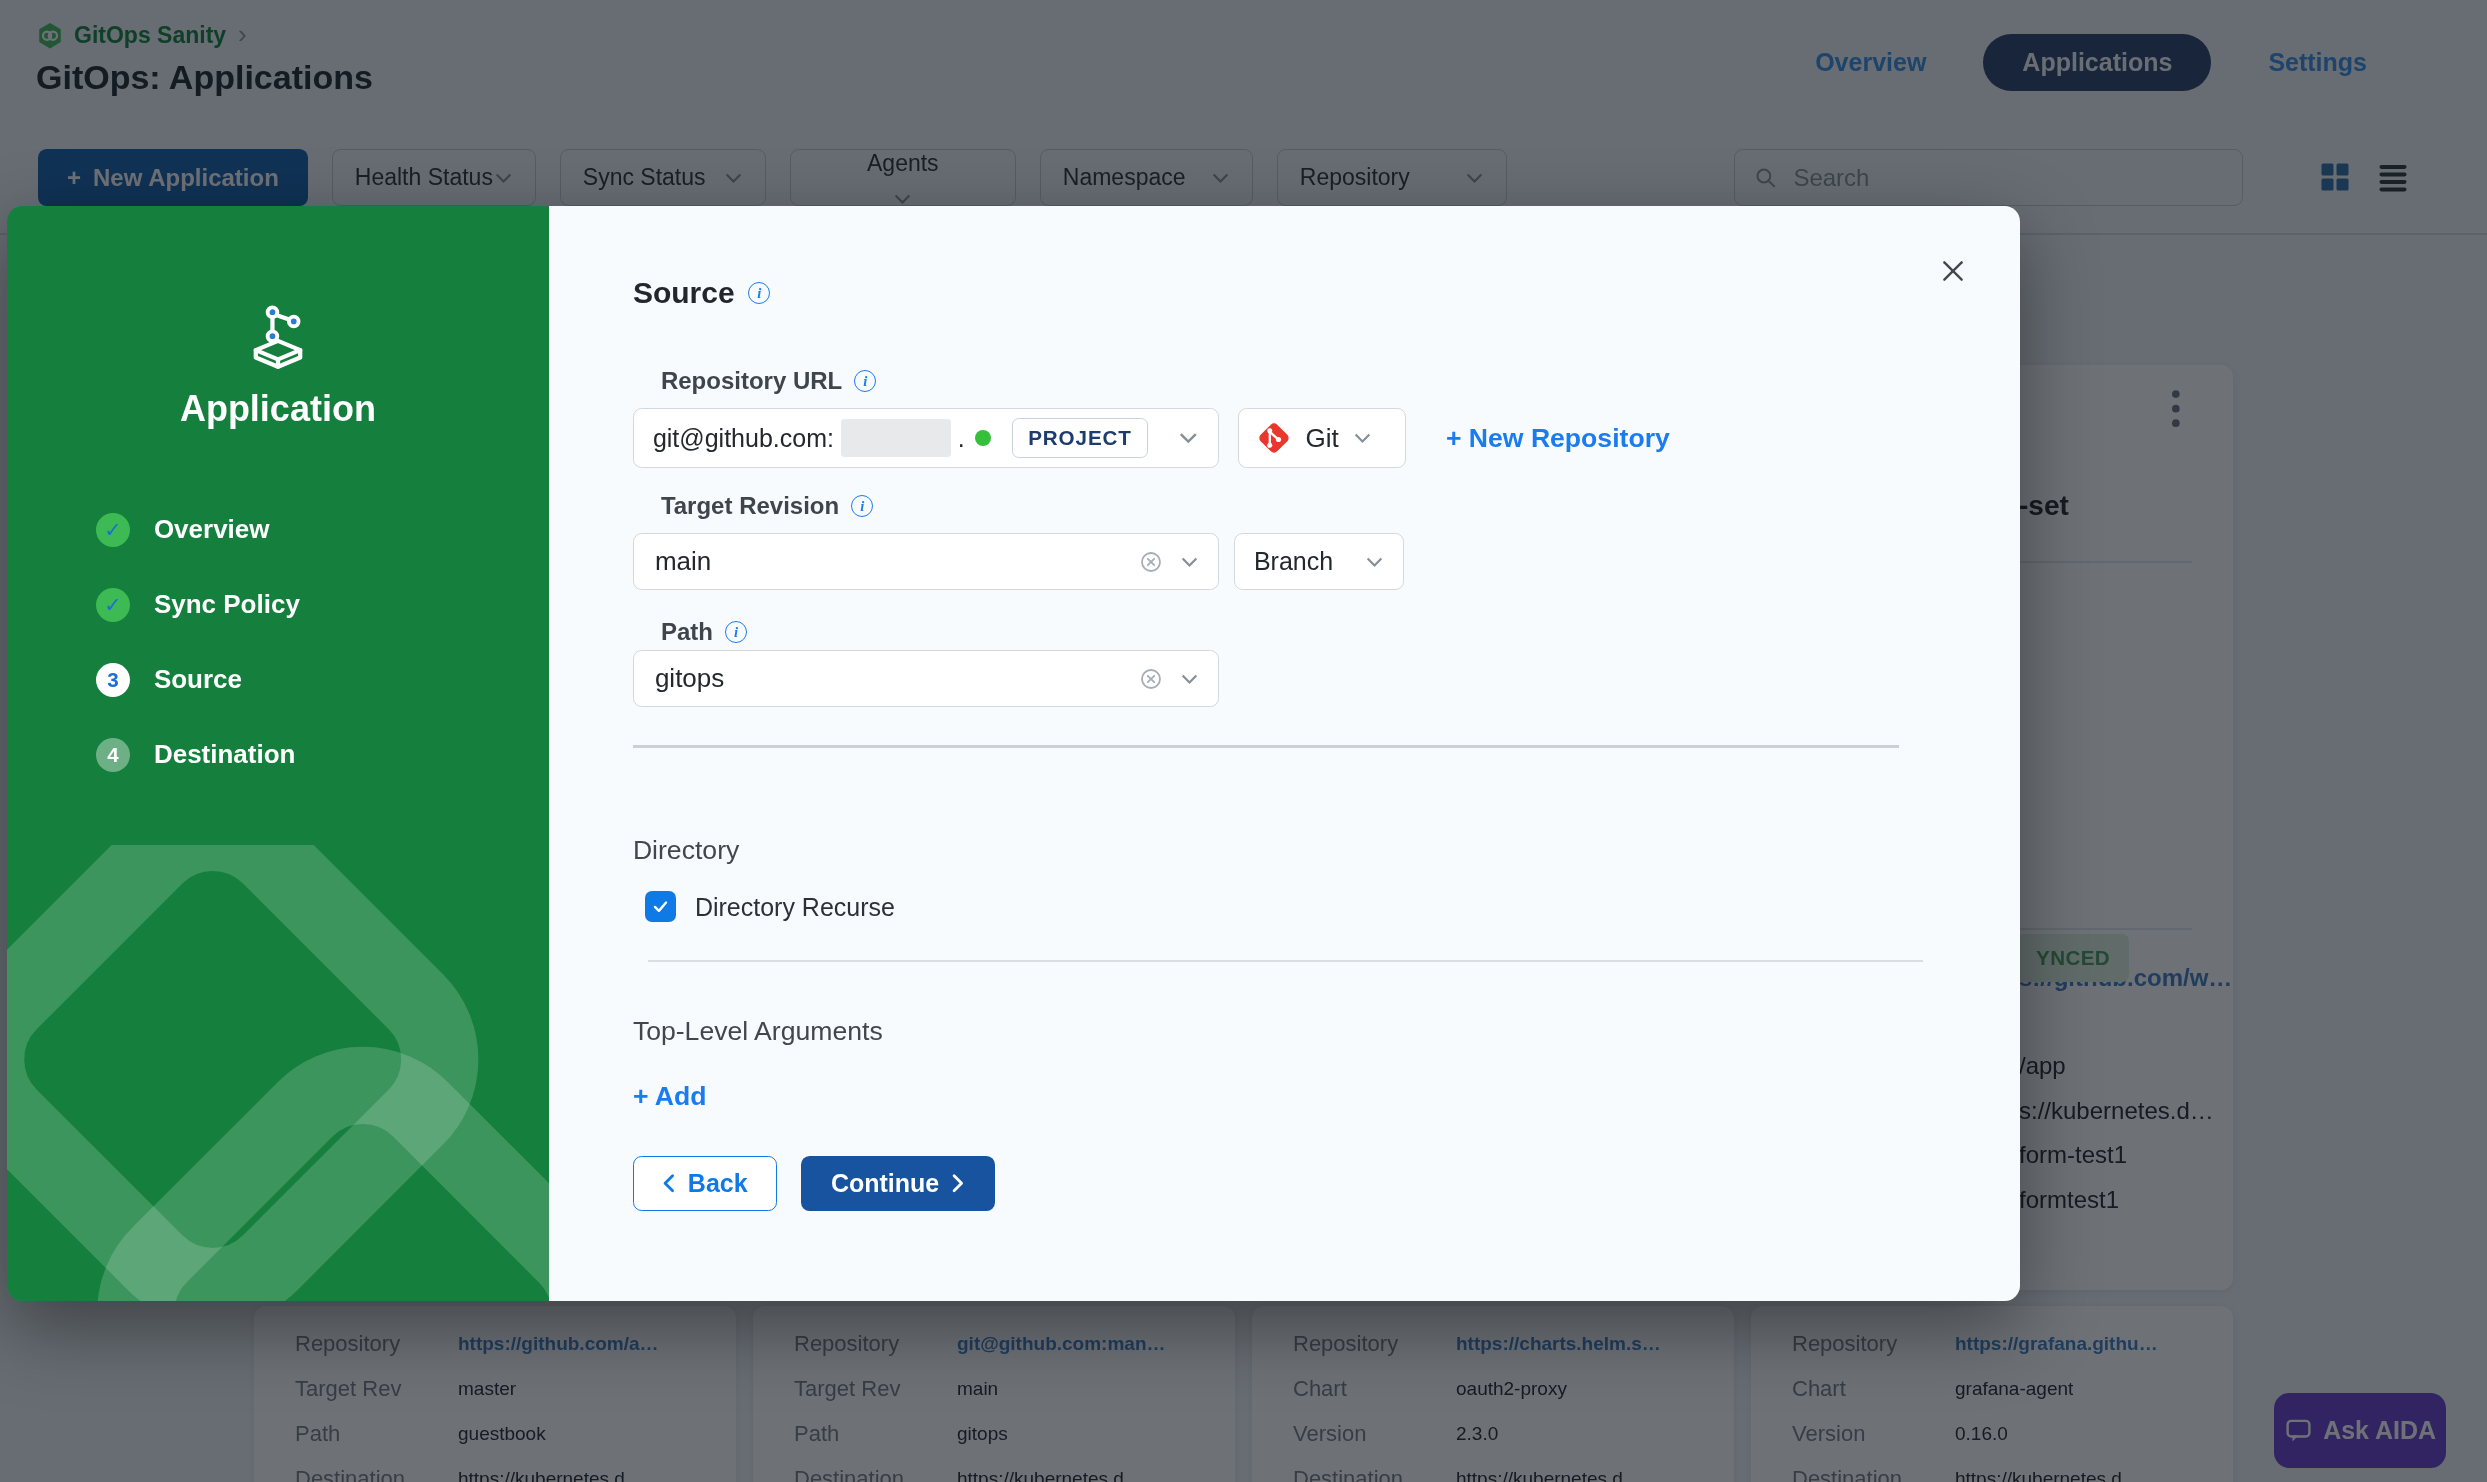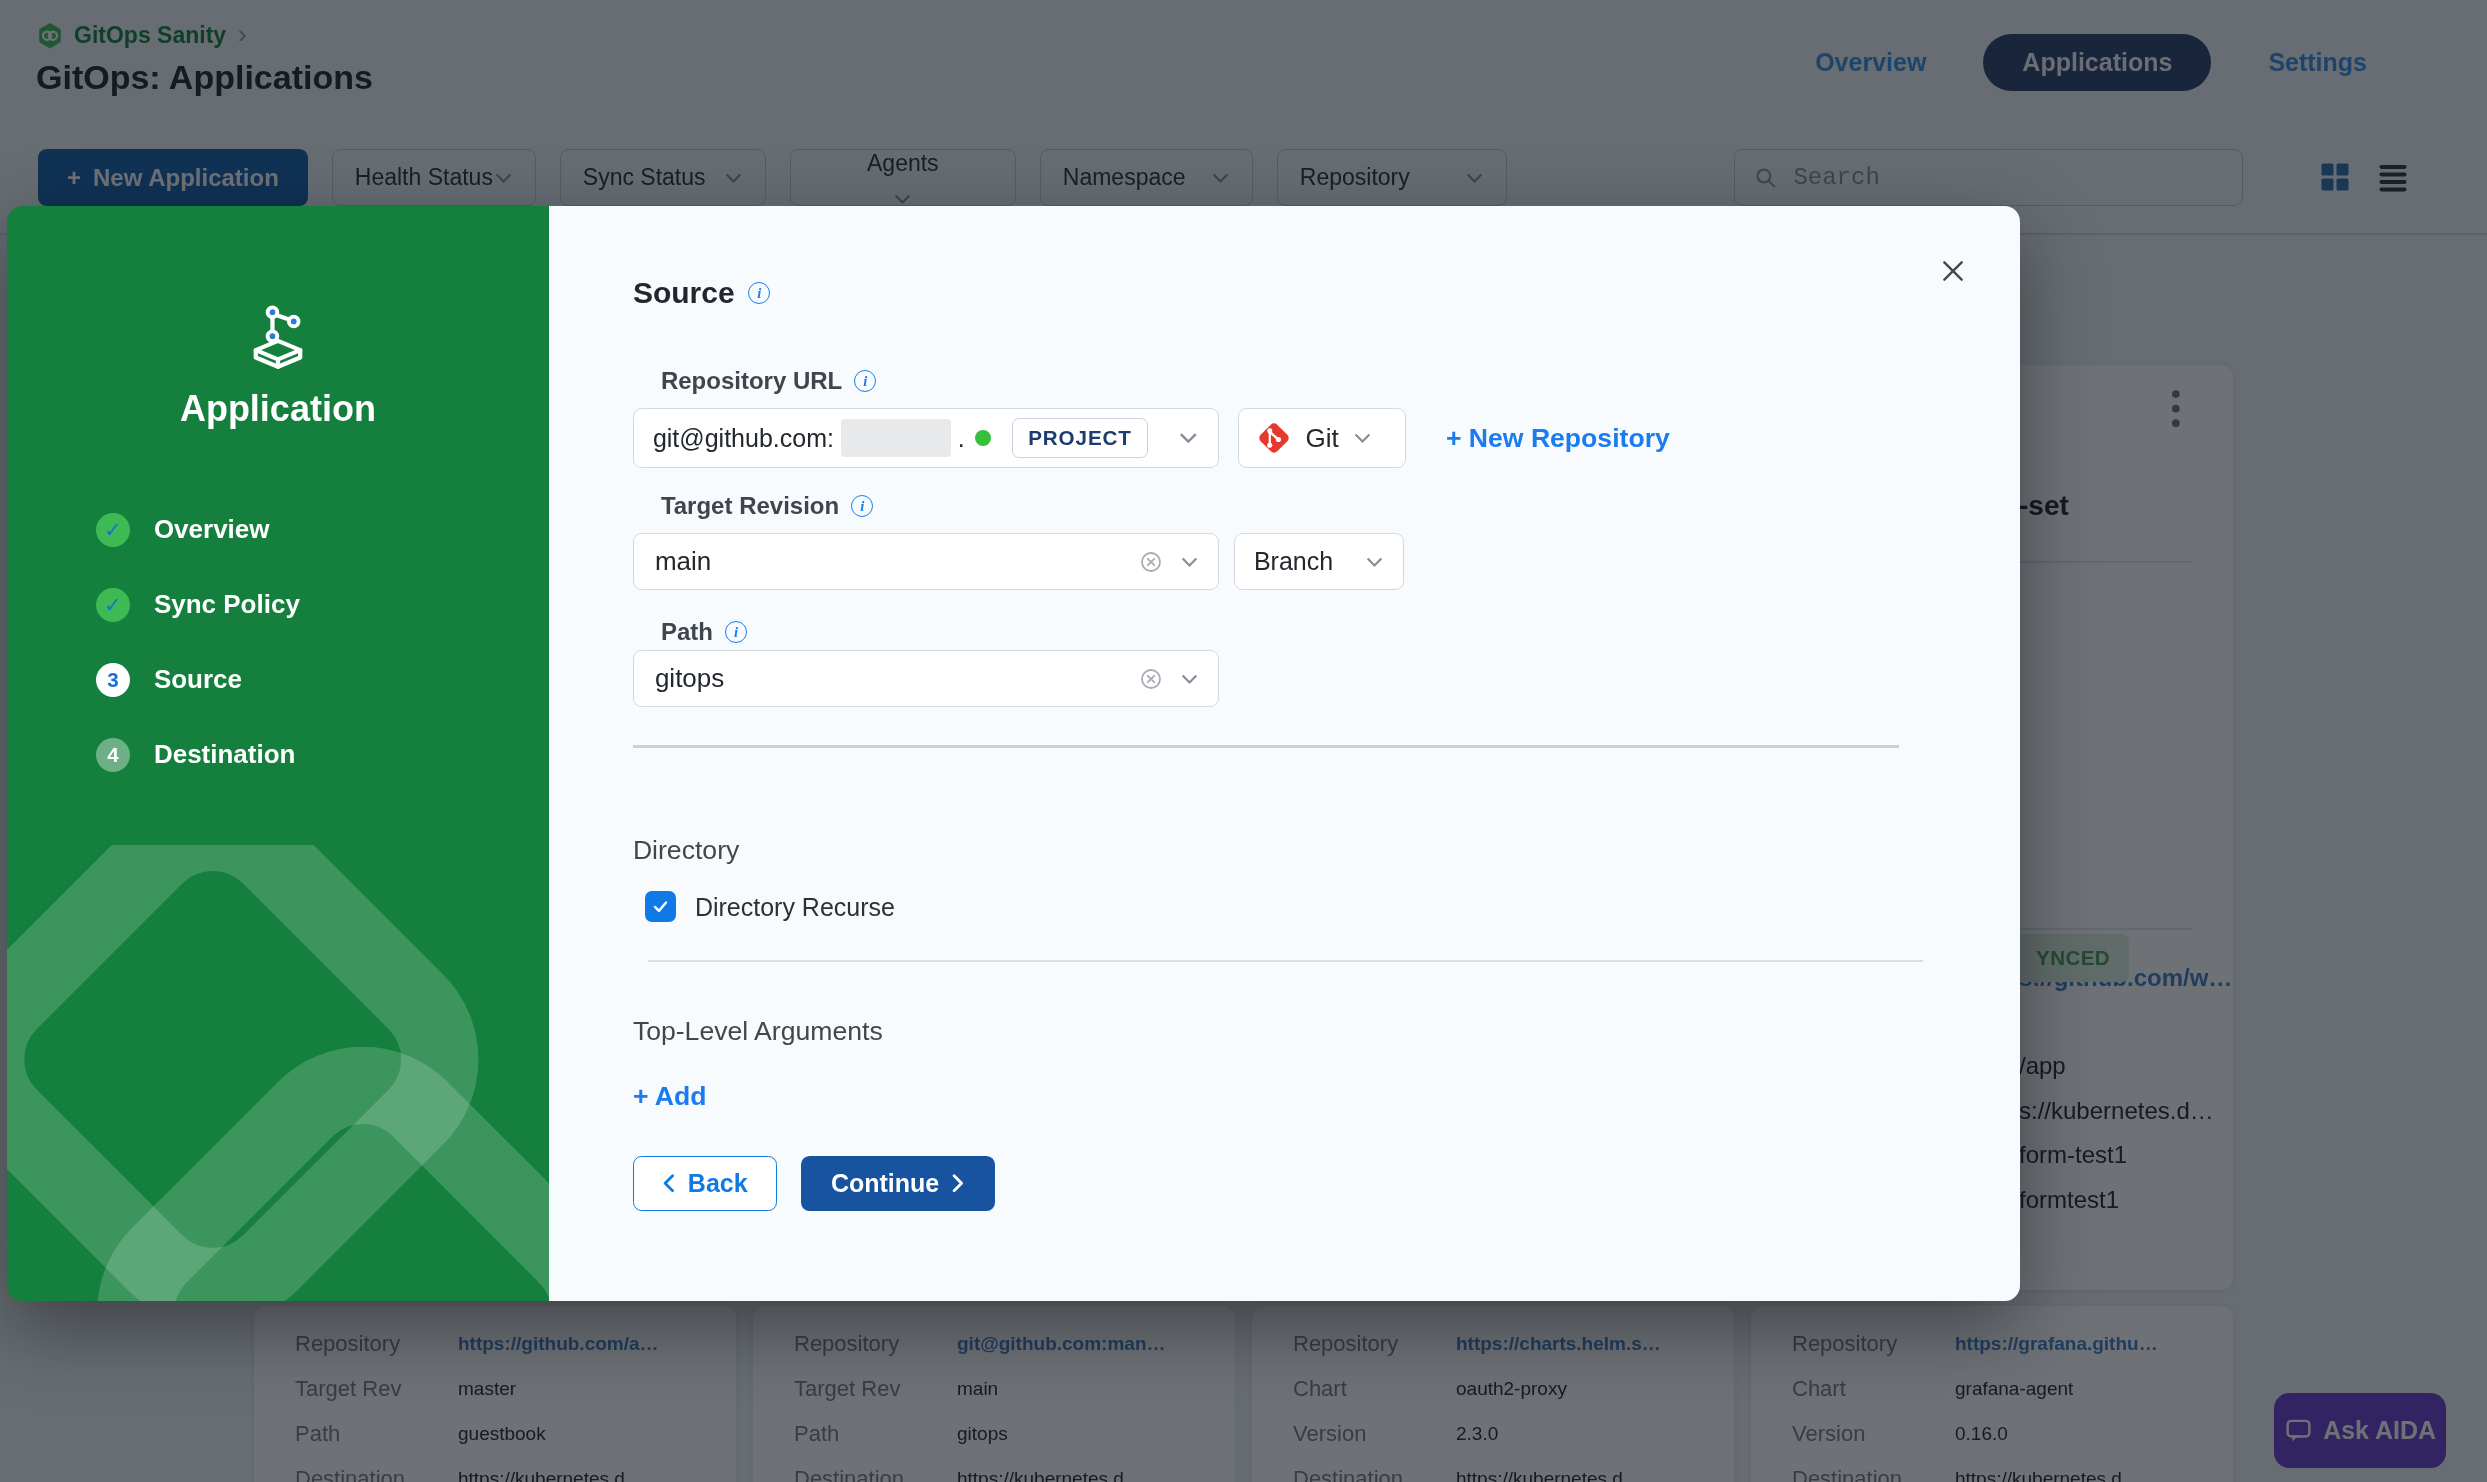--- a/index.html
+++ b/index.html
@@ -23,21 +23,21 @@
   .filter{height:57px;border:1.7px solid #c3c9d1;border-radius:8.6px;display:flex;align-items:center;
           justify-content:space-between;padding:0 22px;font-size:23px;color:#2c3136;margin-left:24px;box-sizing:border-box;}
   .filter:nth-of-type(2){width:204px;}
   .filter:nth-of-type(3){width:206px;}
   .filter:nth-of-type(4){width:226px;flex-direction:column;}
   .filter:nth-of-type(5){width:213px;}
   .filter:nth-of-type(6){width:230px;}
   .searchbox{position:absolute;right:206px;top:0;width:509px;height:57px;border:1.7px solid #c3c9d1;border-radius:8.6px;
              display:flex;align-items:center;padding:0 19px;gap:13.7px;box-sizing:border-box;}
   .searchbox input{border:none;outline:none;background:transparent;font-size:24px;color:#2c3136;width:100%;
-                   font-family:Liberation Mono, monospace;}
+                   font-family:Liberation Sans, sans-serif;}
   .searchbox input::placeholder{color:#8a9096;}
   .viewtoggle{position:absolute;right:38px;top:10.3px;display:flex;gap:22px;align-items:center;}
   .toolbar-underline{position:absolute;left:0;top:233px;width:2487px;height:1.7px;background:#d3d8de;}
 
   
   .card{position:absolute;background:#fff;border-radius:12px;box-shadow:0 1.7px 6.9px rgba(40,50,60,.08);}
   #side-card{left:1751px;top:365px;width:482px;height:925px;}
   #side-card .kebab{position:absolute;top:22px;right:50px;}
   .sc-title{position:absolute;left:268px;top:125px;font-size:28px;font-weight:600;color:#23282d;}
   .sc-div{position:absolute;left:41px;right:41px;height:1.7px;background:#e1e5ea;}

